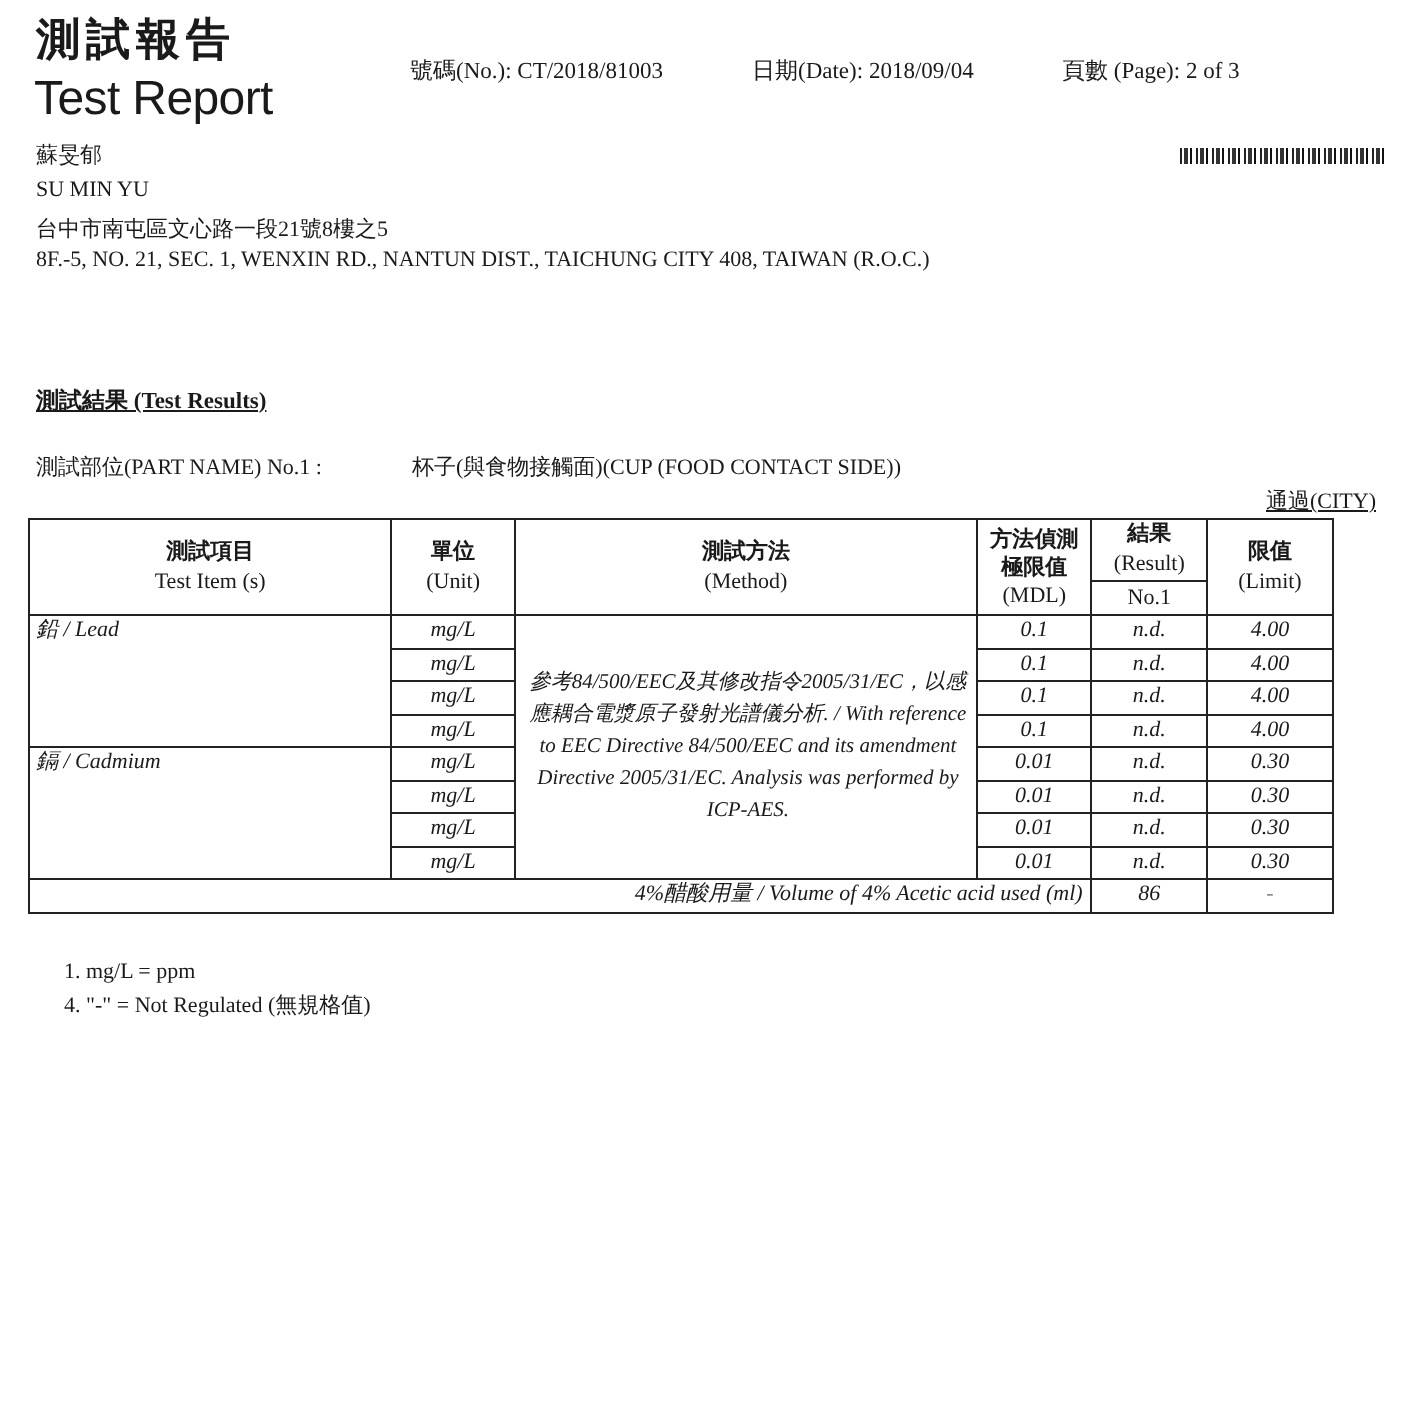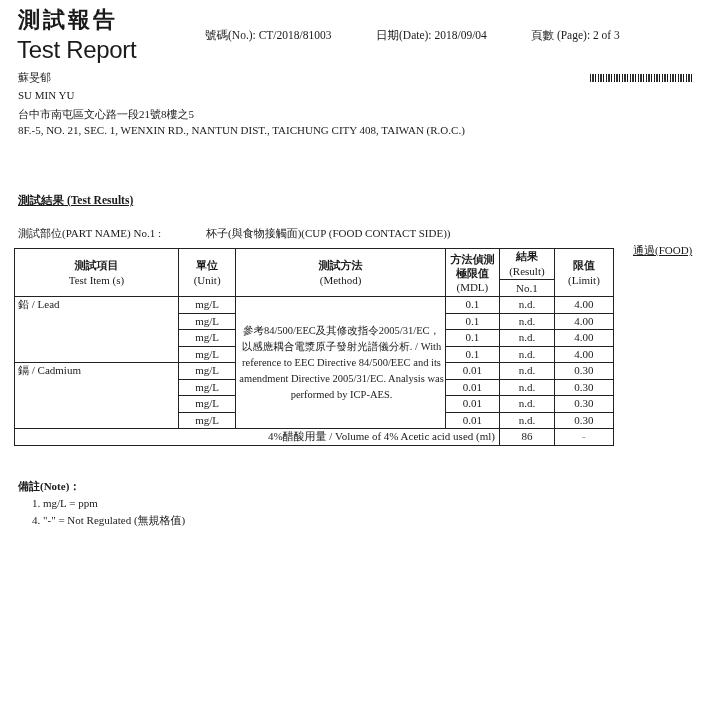--- a/index.html
+++ b/index.html
@@ -9,26 +9,26 @@
   .title-cn { left:18px; top:5px; font-size:22px; font-weight:bold; letter-spacing:3px; font-family:"DejaVu Serif",serif; }
   .title-en { left:17px; top:36px; font-size:24px; font-weight:normal; font-family:"Liberation Sans",sans-serif; letter-spacing:-0.3px; }
   .meta { top:28px; font-size:11.5px; }
   .small { font-size:11px; }
   .barcode { left:590px; top:74px; width:103px; height:8px;
     background: repeating-linear-gradient(90deg,#222 0 1px,#fff 1px 2px,#333 2px 4px,#fff 4px 5px,#111 5px 6px,#fff 6px 8px); }
   .sec-title { left:18px; top:193px; font-size:11.5px; font-weight:bold; text-decoration:underline;text-align:center; }
   .part { left:18px; top:226px; font-size:11px; }
   .part2 { left:206px; top:226px; font-size:11px; }
   .pass { left:633px; top:243px; font-size:11px; text-decoration:underline; }
-  table.res { position:absolute; left:14px; top:248px; width:600px; border-collapse:collapse; font-size:11px; }
+  table.res { position:absolute; left:14px; top:259px; width:653px; border-collapse:collapse; font-size:11px; }
   table.res td { border:1px solid #222; padding:0; text-align:center; vertical-align:middle; line-height:15px; }
   table.res .hdr td { height:16px; }
   .left { text-align:left !important; vertical-align:top !important; padding-left:3px !important; }
   .method { text-align:left; vertical-align:middle !important; padding-left:2px !important; font-size:10.5px; line-height:16px !important; white-space:normal; }
-  .row td { height:15.5px; }
+  .row td { height:15.5px;font-style:italic; }
   .notes { left:18px; top:478px; font-size:11px; line-height:17px; }
   .notes .nt { font-weight:bold; }
   .notes .ni { padding-left:14px; }
 </style>
 </head>
 <body>
 
 <div class="abs title-cn">測試報告</div>
 <div class="abs title-en">Test Report</div>
 <div class="abs meta" style="left:205px">號碼(No.): CT/2018/81003</div>
@@ -37,21 +37,21 @@
 
 <div class="abs small" style="left:18px;top:70px">蘇旻郁</div>
 <div class="abs small" style="left:18px;top:89px">SU MIN YU</div>
 <div class="abs small" style="left:18px;top:107px">台中市南屯區文心路一段21號8樓之5</div>
 <div class="abs small" style="left:18px;top:124px">8F.-5, NO. 21, SEC. 1, WENXIN RD., NANTUN DIST., TAICHUNG CITY 408, TAIWAN (R.O.C.)</div>
 <div class="abs barcode"></div>
 
 <div class="abs sec-title">測試結果 (Test Results)</div>
 <div class="abs part">測試部位(PART NAME) No.1 :</div>
 <div class="abs part2">杯子(與食物接觸面)(CUP (FOOD CONTACT SIDE))</div>
-<div class="abs pass">通過(FOOD)</div>
+<div class="abs pass">通過(CITY)</div>
 
 <table class="res">
   <colgroup>
     <col style="width:190px">
       <col style="width:64px">
       <col style="width:242px">
     <col style="width:59px">
       <col style="width:59px">
       <col style="width:65px">
   </colgroup>
@@ -120,16 +120,15 @@
   </tr>
   <tr class="row">
     <td colspan="4" style="text-align:right;padding-right:4px">4%醋酸用量 / Volume of 4% Acetic acid used (ml)</td>
     <td>86</td>
     <td style="color:#888">-</td>
   </tr>
 </tbody>
   </table>
 
 <div class="abs notes">
-  <div class="nt">備註(Note)：</div>
   <div class="ni">1. mg/L = ppm</div>
   <div class="ni">4. "-" = Not Regulated (無規格值)</div>
 </div>
 
 </body></html>

